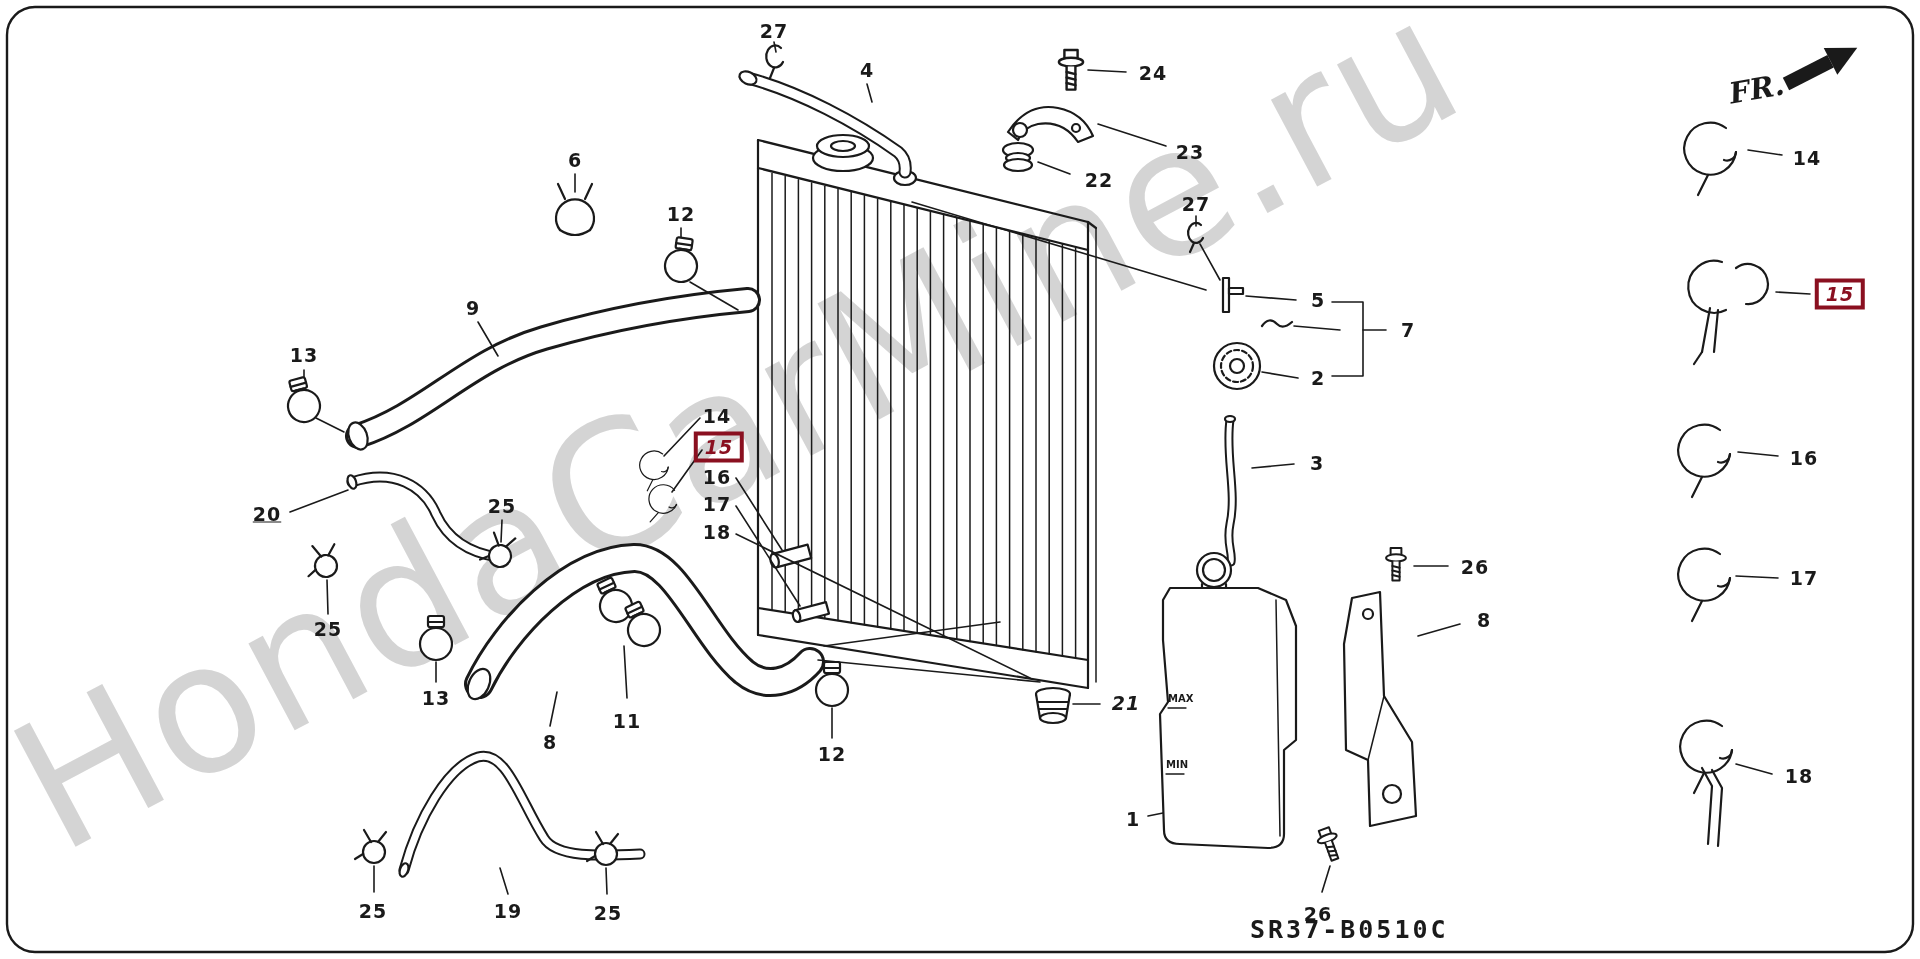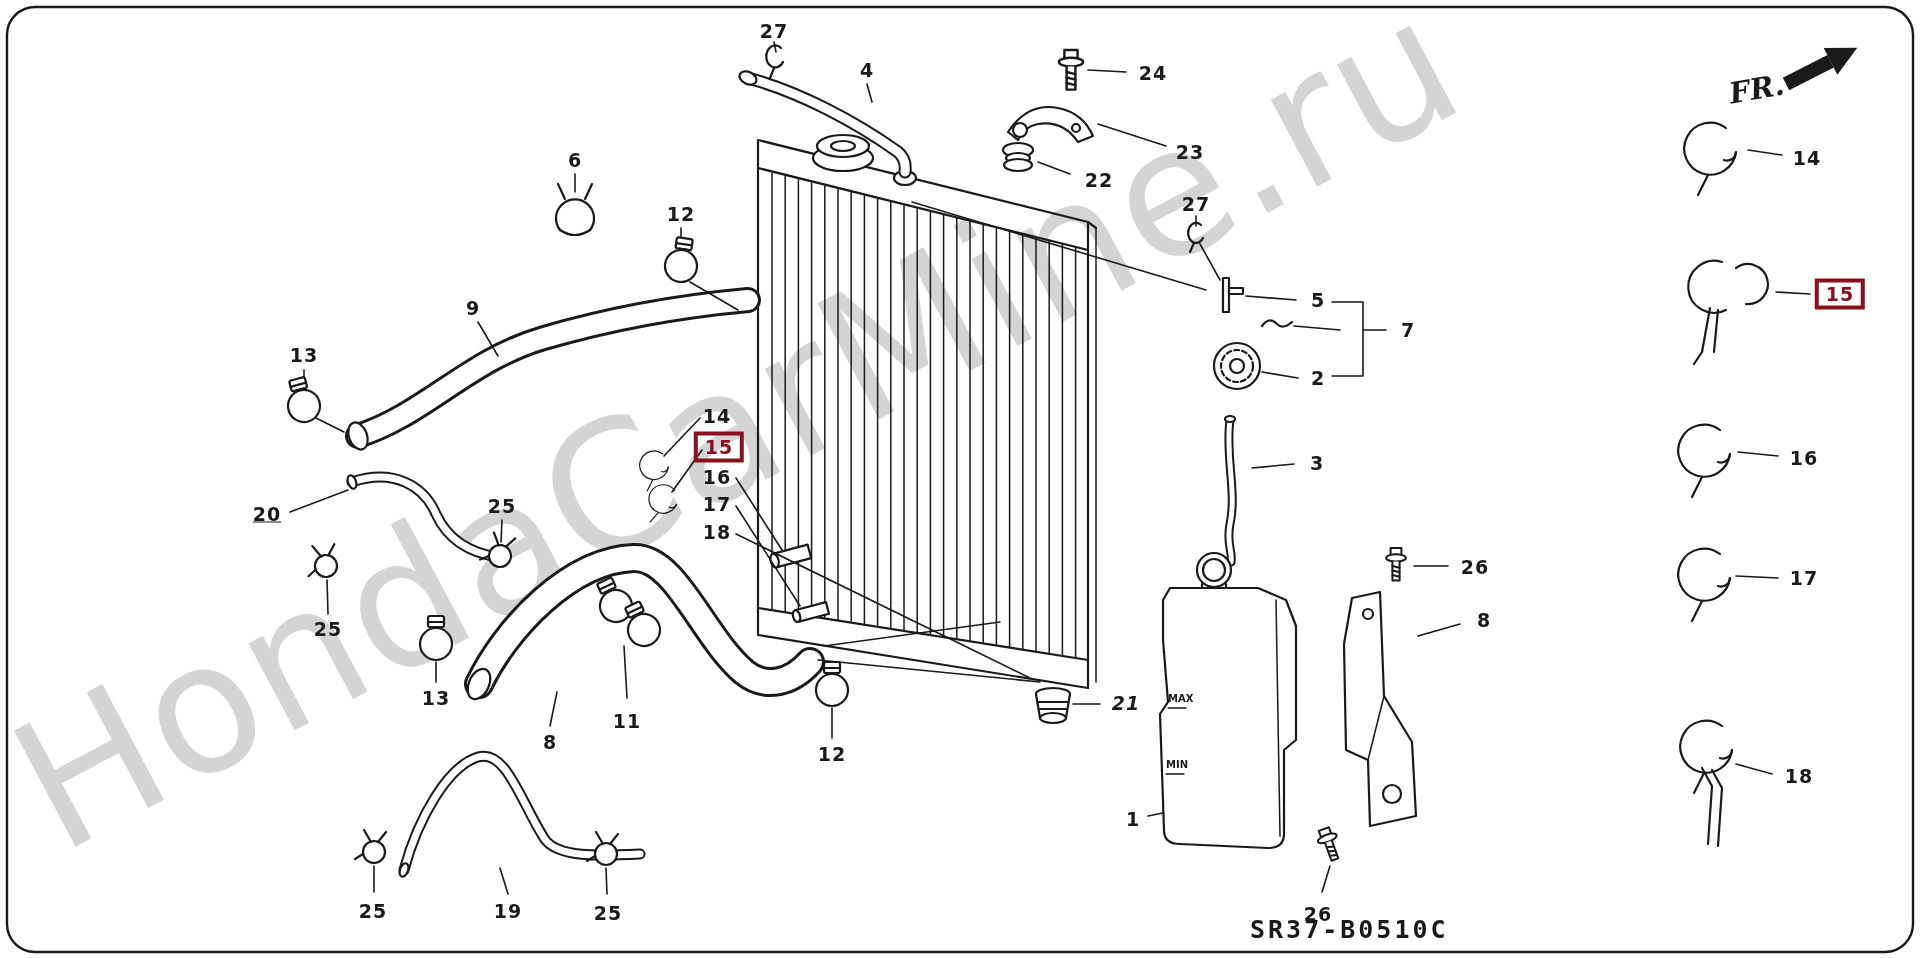--- a/index.html
+++ b/index.html
@@ -21,20 +21,21 @@
   #labels { position:absolute; left:0; top:0; width:100%; height:100%; }
   .part-label {
     position:absolute; transform:translate(-50%,-50%);
     font-size:19px; font-weight:bold; color:var(--ink,#1a1a1a);
     white-space:nowrap; line-height:1; letter-spacing:1px;
   }
   .part-label.hl {
     color:var(--highlight,#8a1020);
     border:4px solid var(--highlight,#8a1020);
     padding:2px 7px;
+    font-style:italic;
   }
 </style>
 </head>
 <body>
 
 <div class="stage">
 
   <svg class="art" width="1920" height="959" viewBox="0 0 1920 959">
 
     <defs>

